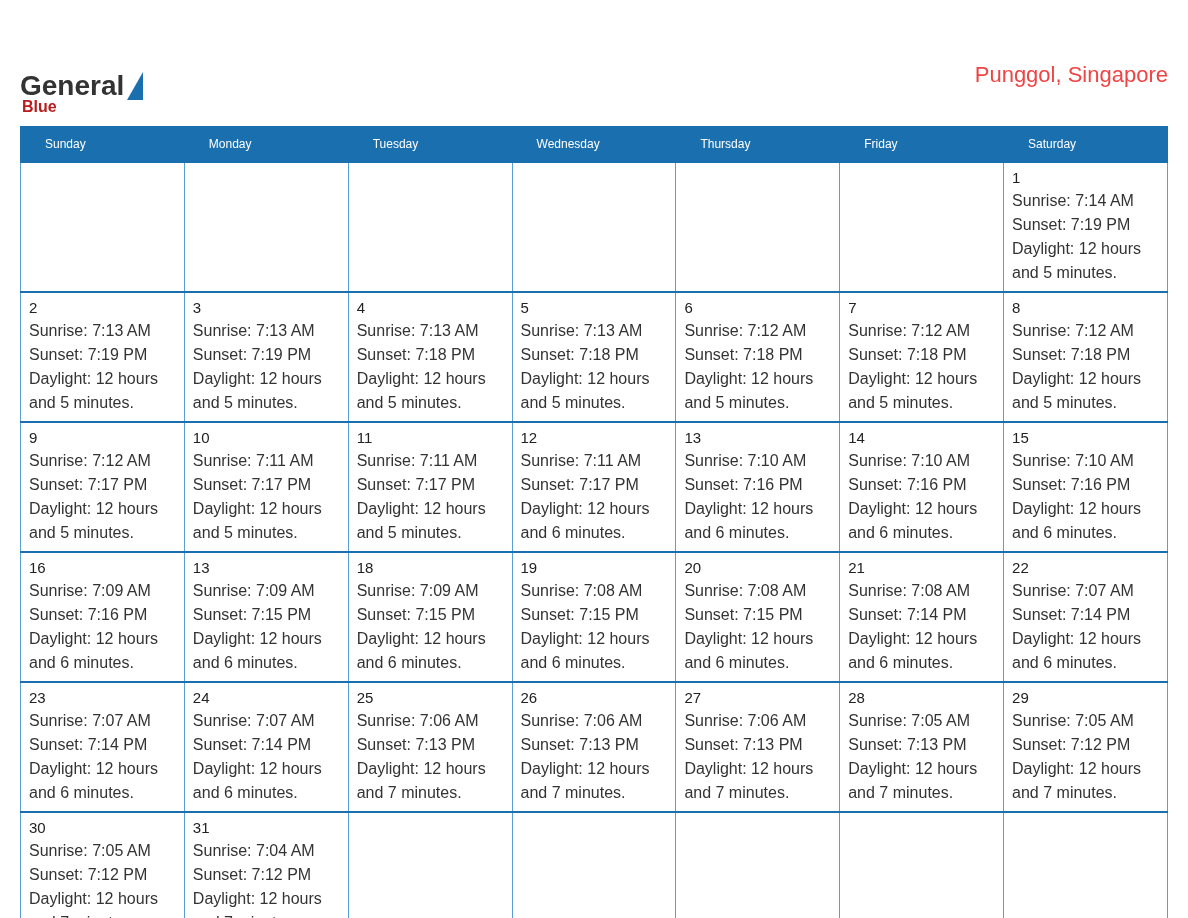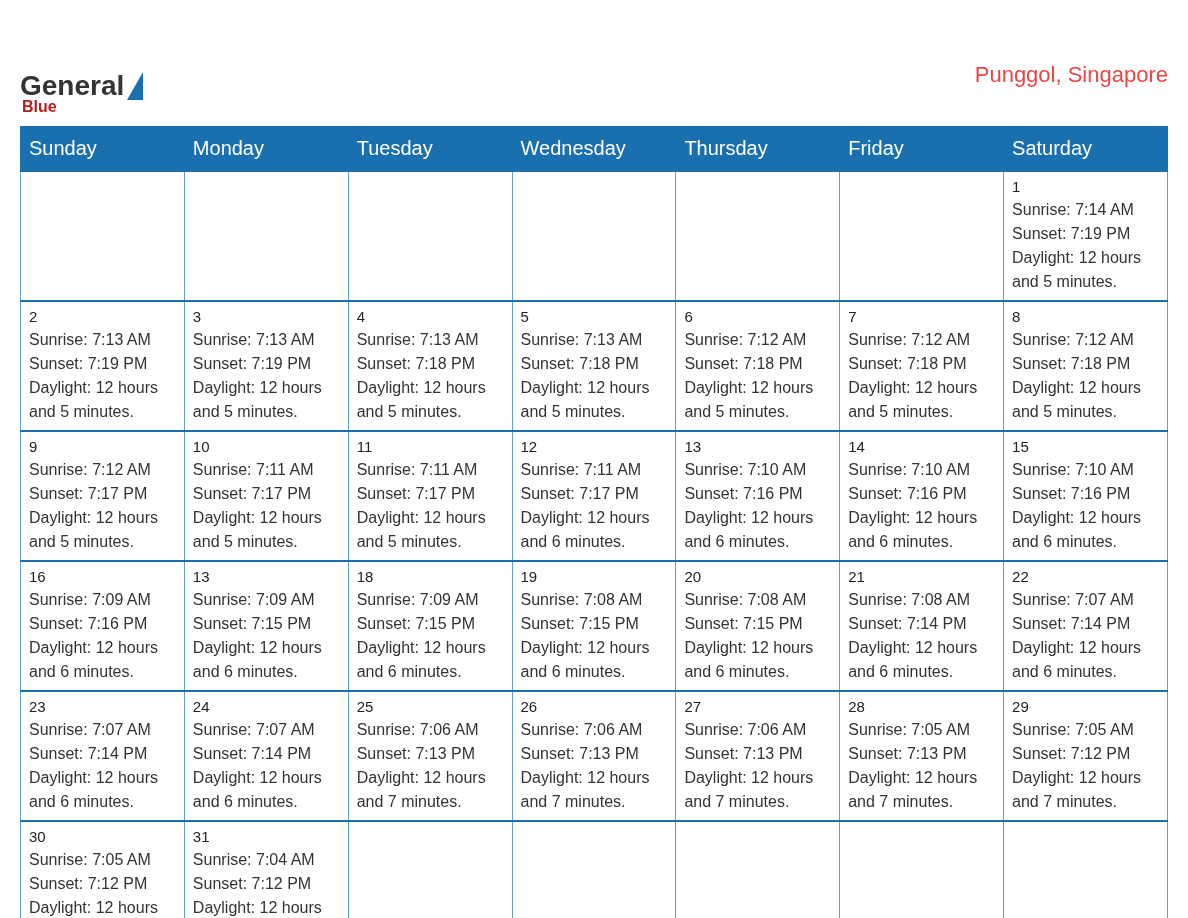--- a/index.html
+++ b/index.html
@@ -63,23 +63,23 @@
       margin-top: 2px;
     }
     .calendar {
       width: 100%;
       border-collapse: collapse;
       border: 1px solid #1a6faf;
     }
     .calendar th {
       background-color: #1a6faf;
       color: #fff;
-      font-size: 20px;
+      font-size: 12px;
       font-weight: normal;
-      padding: 10px 8px;
+      padding: 10px 24px;
       text-align: left;
       border: 1px solid #1a6faf;
     }
     .calendar td {
       vertical-align: top;
       padding: 6px 8px;
       border: 1px solid #5a9fd4;
       width: calc(100% / 7);
       min-height: 100px;
       font-size: 12.5px;

